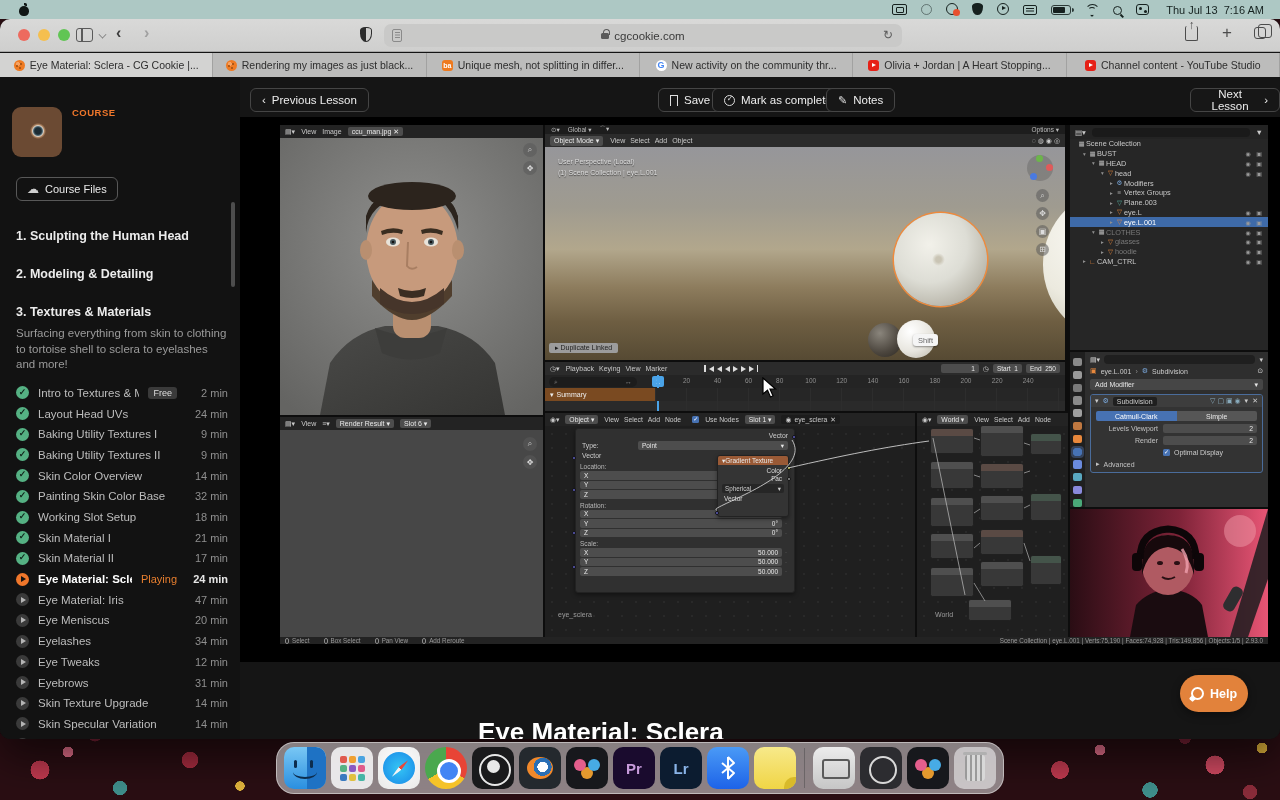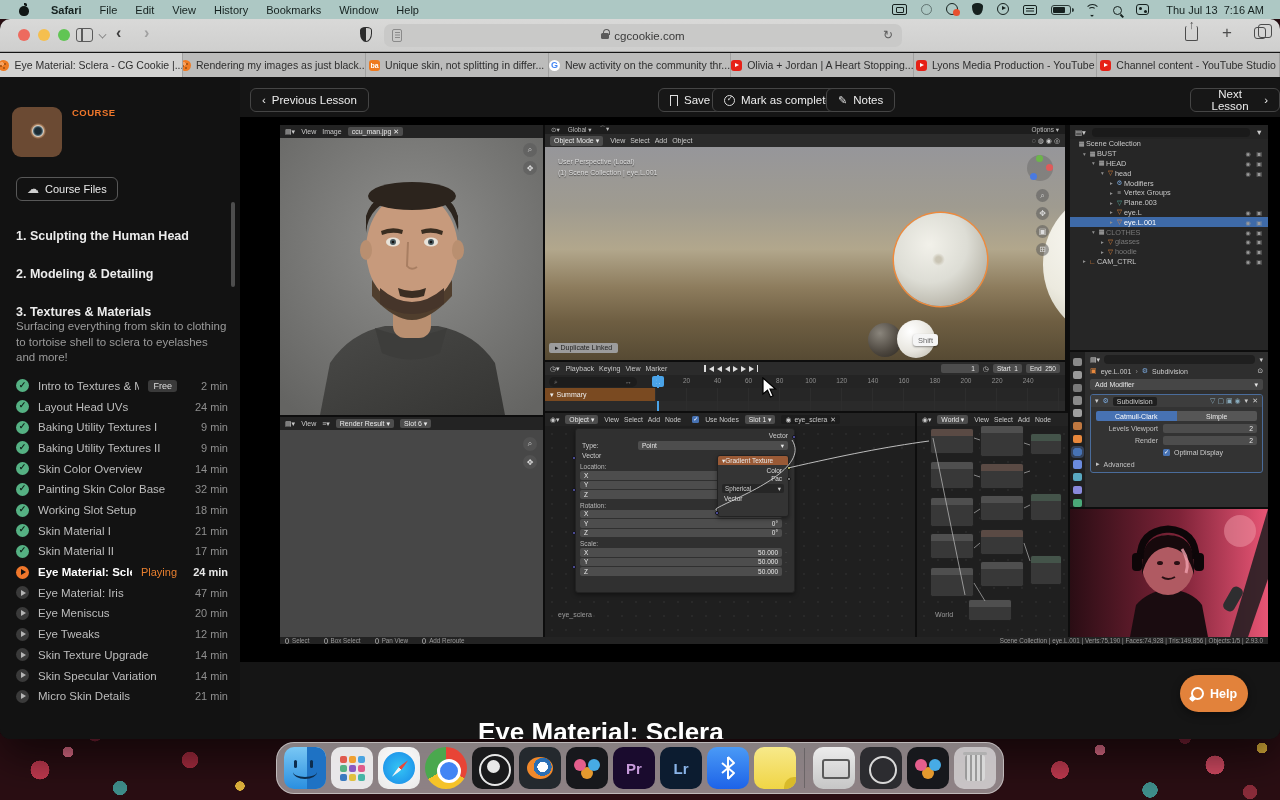--- a/index.html
+++ b/index.html
@@ -107,21 +107,21 @@
     background-color:#6b4a33; }
   .course-label{ color:#f0772b; font-size:9.5px; font-weight:bold; letter-spacing:.5px; }
   .course-title{ color:#f2f2f2; font-size:12.5px; font-weight:bold; line-height:1.25; margin-top:2px; }
   .files-btn{ position:absolute; left:16px; top:100px; height:24px; padding:0 10px; border:1px solid #585858; border-radius:6px;
     color:#e8e8e8; font-size:11px; display:flex; align-items:center; gap:6px; background:transparent; }
   .cloud-g{ font-size:12px; color:#cfcfcf; position:relative;}
   .cloud-g i{ position:absolute; left:4.5px; top:4px; font-style:normal; font-size:8px; }
   .side-scroll{ position:absolute; right:5px; top:125px; width:4px; height:85px; background:#4d4d4d; border-radius:2px; }
   .sections{ position:absolute; left:16px; top:128px; width:212px; }
   .sec-title{ color:#ececec; font-size:12.5px; font-weight:bold; margin-top:24px; }
-  .sec-desc{ color:#9b9b9b; font-size:11.5px; line-height:1.35; }
+  .sec-desc{ color:#9b9b9b; font-size:11.5px; line-height:1.35; margin-top:7px; }
   .lessons{ margin-top:10px; }
   .lesson{ display:flex; align-items:center; gap:9px; height:20.7px; font-size:11.5px; color:#bdbdbd; }
   .l-ic{ width:13px; height:13px; border-radius:50%; flex:0 0 auto; position:relative; }
   .l-ic.done{ background:#55b183; }
   .l-ic.done::after{ content:"✓"; position:absolute; left:2.8px; top:0.2px; font-size:9px; color:#10241a; font-weight:bold;}
   .l-ic.playing{ background:#f0772b; }
   .l-ic.todo{ background:#3a3a3a; }
   .l-ic.playing::after,.l-ic.todo::after{ content:""; position:absolute; left:4.6px; top:3.4px; border-left:5px solid #121212; border-top:3.2px solid transparent; border-bottom:3.2px solid transparent; }
   .l-ic.todo::after{ border-left-color:#b5b5b5; }
   .l-title{ flex:1; white-space:nowrap; overflow:hidden; }
@@ -318,21 +318,20 @@
   .di-trash::after{ content:""; position:absolute; left:11px; top:8px; width:20px; height:26px; background:repeating-linear-gradient(90deg,#9a9a9a 0 2px,#d8d8d8 2px 5px); border-radius:3px 3px 4px 4px;}
   .di-trash::before{ content:""; position:absolute; left:9px; top:5px; width:24px; height:3px; background:#b0b0b0; border-radius:2px;}
 
   .cursor{ position:absolute; z-index:100; }
 </style>
 </head>
 <body>
 
 <div class="menubar">
   <span class="apple"></span>
-  <span id="menu-items"><span class="mitem bold">Safari</span><span class="mitem">File</span><span class="mitem">Edit</span><span class="mitem">View</span><span class="mitem">History</span><span class="mitem">Bookmarks</span><span class="mitem">Window</span><span class="mitem">Help</span></span>
   <span class="mspacer"></span>
   <span id="status-icons"><span class="mi mi-display"></span><span class="mi mi-progress"></span><span class="mi mi-record"></span><span class="mi mi-vpn"></span><span class="mi mi-play"></span><span class="mi mi-keyboard"></span><span class="mi mi-battery"></span><span class="mi mi-wifi"></span><span class="mi mi-search"></span><span class="mi mi-cc"></span></span>
   <span class="mclock">Thu Jul 13  7:16 AM</span>
 </div>
 
 <div class="window">
   <div class="toolbar">
     <span class="tl r"></span>
     <span class="tl y"></span>
     <span class="tl g"></span>
@@ -356,33 +355,29 @@
       <div class="tab active">
     <span class="fav fav-cgcookie"></span>
         <span class="tab-title">Eye Material: Sclera - CG Cookie |...</span>
   </div>
       <div class="tab">
     <span class="fav fav-cgcookie"></span>
         <span class="tab-title">Rendering my images as just black...</span>
   </div>
       <div class="tab">
     <span class="fav fav-blenderartists">ba</span>
-        <span class="tab-title">Unique skin, not splitting in differ...</span>
+        <span class="tab-title">Unique mesh, not splitting in differ...</span>
   </div>
       <div class="tab">
     <span class="fav fav-google">G</span>
         <span class="tab-title">New activity on the community thr...</span>
   </div>
       <div class="tab">
     <span class="fav fav-youtube"></span>
         <span class="tab-title">Olivia + Jordan | A Heart Stopping...</span>
-  </div>
-      <div class="tab">
-    <span class="fav fav-youtube"></span>
-        <span class="tab-title">Lyons Media Production - YouTube</span>
   </div>
       <div class="tab">
     <span class="fav fav-youtube"></span>
         <span class="tab-title">Channel content - YouTube Studio</span>
   </div>
     </div>
 
   <div class="content">
     <div class="page-scroll"></div>
 
@@ -480,23 +475,35 @@
     <span class="l-time">47 min</span>
   </div>
               <div class="lesson todo">
     <span class="l-ic todo"></span>
     <span class="l-title">Eye Meniscus</span>
 
     <span class="l-time">20 min</span>
   </div>
               <div class="lesson todo">
     <span class="l-ic todo"></span>
+    <span class="l-title">Eyelashes</span>
+
+    <span class="l-time">34 min</span>
+  </div>
+              <div class="lesson todo">
+    <span class="l-ic todo"></span>
     <span class="l-title">Eye Tweaks</span>
 
     <span class="l-time">12 min</span>
+  </div>
+              <div class="lesson todo">
+    <span class="l-ic todo"></span>
+    <span class="l-title">Eyebrows</span>
+
+    <span class="l-time">31 min</span>
   </div>
               <div class="lesson todo">
     <span class="l-ic todo"></span>
     <span class="l-title">Skin Texture Upgrade</span>
 
     <span class="l-time">14 min</span>
   </div>
               <div class="lesson todo">
     <span class="l-ic todo"></span>
     <span class="l-title">Skin Specular Variation</span>

